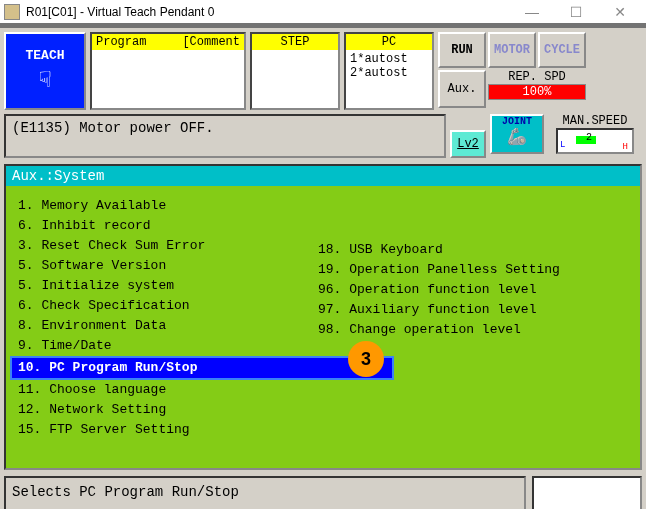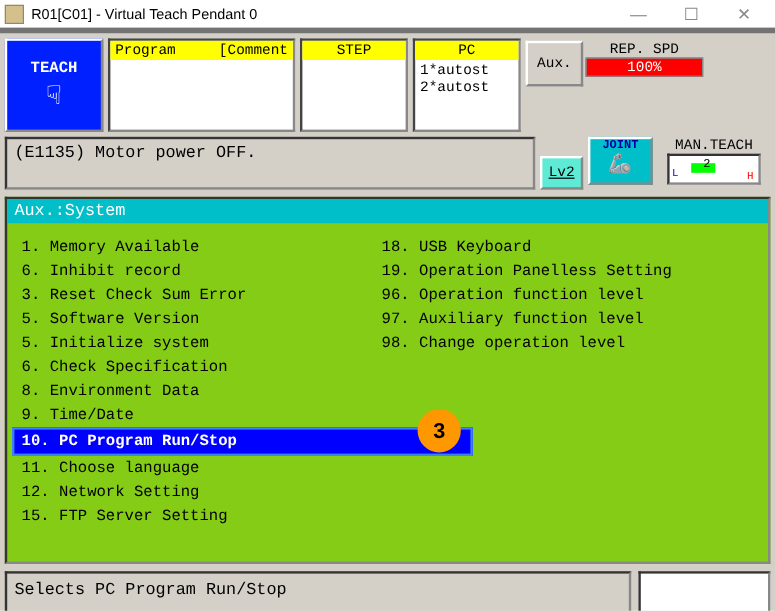--- a/index.html
+++ b/index.html
@@ -36,21 +36,21 @@
 .statusrow { display: flex; gap: 4px; margin-top: 4px; height: 44px; }
 .status-msg { flex: 1; border: 2px inset #888; background: #d4d0c8; padding: 4px 6px; font-size: 14px; }
 .lv-btn { width: 36px; height: 28px; align-self: flex-end; border: 2px solid #888; border-top-color: #fff; border-left-color: #fff; background: #5eead4; display: flex; align-items: center; justify-content: center; font-size: 12px; text-decoration: underline; }
 .joint-btn { width: 54px; height: 40px; background: #00bfc8; border: 2px solid #888; border-top-color: #fff; border-left-color: #fff; display: flex; flex-direction: column; align-items: center; font-size: 10px; color: #0000aa; font-weight: bold; }
 .content { border: 2px inset #888; background: #84cc16; margin-top: 6px; height: 306px; display: flex; flex-direction: column; }
 .content-hdr { background: #00bfc8; color: #fff; padding: 2px 6px; font-size: 14px; }
 .menu-area { flex: 1; padding: 10px 8px; position: relative; }
 .menu-cols { display: flex; }
 .menu-col { display: flex; flex-direction: column; }
 .menu-col.left { width: 300px; }
-.menu-col.right { width: 260px; }
+.menu-col.right { width: 260px; margin-top: 44px; }
 .menu-item { font-size: 13px; padding: 0 4px; line-height: 20px; white-space: nowrap; }
 .menu-item.sel { background: #0000ff; color: #fff; border: 2px solid #3b82f6; margin-left: -4px; padding-left: 6px; width: 384px; font-weight: bold; }
 .callout { position: absolute; left: 342px; top: 155px; width: 36px; height: 36px; border-radius: 50%; background: #ff9800; display: flex; align-items: center; justify-content: center; font-size: 18px; font-weight: bold; font-family: Arial; }
 .bottom { display: flex; margin-top: 6px; gap: 6px; align-items: stretch; height: 36px; }
 .bottom-msg { flex: 1; border: 2px inset #888; background: #d4d0c8; padding: 6px; font-size: 14px; }
 .bottom-input { width: 110px; border: 2px inset #888; background: #fff; }
 .arrows { position: absolute; display: flex; gap: 0; }
 </style>
 </head>
 <body>
@@ -89,39 +89,44 @@
     <div class="panel panel-pc">
       <div class="panel-hdr" style="justify-content:center">
         <span>PC</span>
       </div>
       <div class="panel-body">
         <div>1*autost</div>
         <div>2*autost</div>
       </div>
     </div>
     <div class="rightgrp">
+      <div class="btnrow">
+        <div class="rbtn">RUN</div>
+        <div class="rbtn dim">MOTOR</div>
+        <div class="rbtn dim">CYCLE</div>
+      </div>
       <div class="btnrow" style="margin-top:2px">
         <div class="aux-btn">Aux.</div>
         <div class="speedbox">
           <div class="spd-lbl">REP. SPD</div>
           <div class="spd-val">100%</div>
         </div>
       </div>
     </div>
   </div>
 
   <div class="statusrow">
     <div class="status-msg">(E1135) Motor power OFF.</div>
     <div class="lv-btn">Lv2</div>
     <div class="joint-btn">
       <span>JOINT</span>
       <span style="font-size:16px">🦾</span>
     </div>
     <div style="width:94px">
-      <div class="man-lbl">MAN.TEACH</div>
+      <div class="man-lbl">MAN.SPEED</div>
       <div class="man-box">
         <div class="man-l">L</div>
         <div class="man-green"></div>
         <div class="man-num">2</div>
         <div class="man-h">H</div>
       </div>
     </div>
   </div>
 
   <div class="content">

